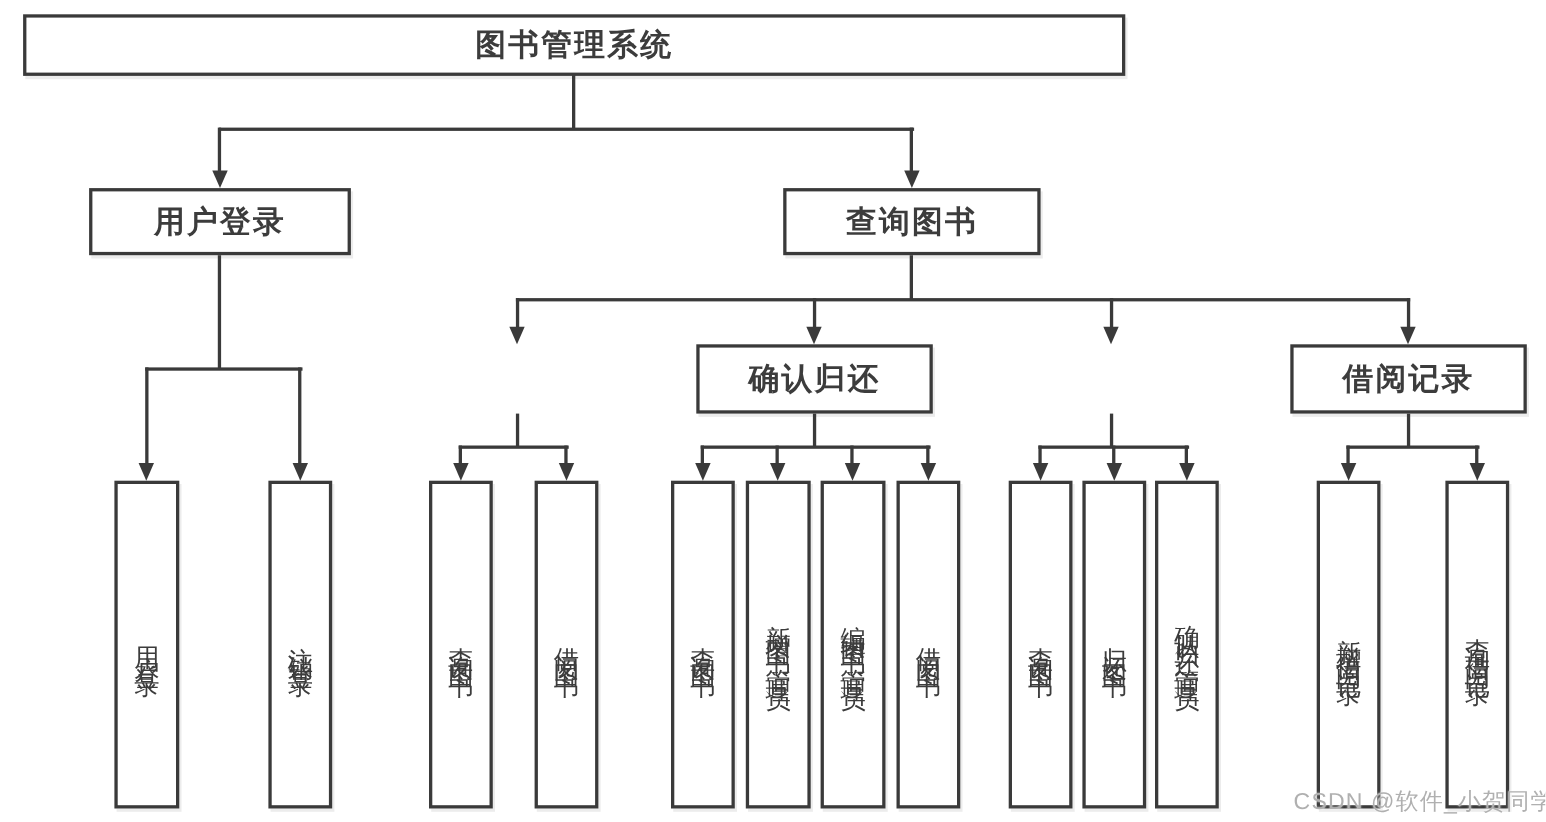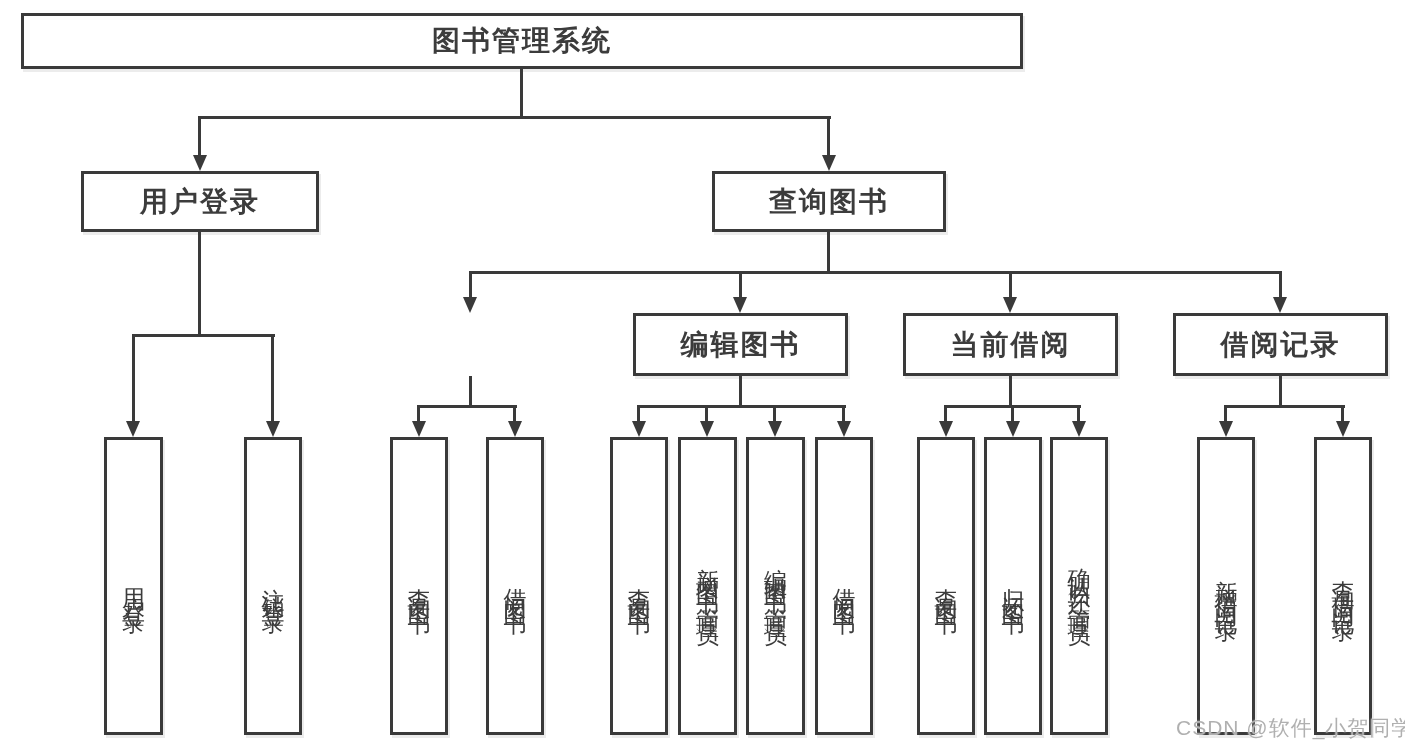--- a/index.html
+++ b/index.html
@@ -63,24 +63,21 @@
   </div>
 
   <div class="node" style="left:81px;top:171px;width:238px;height:61px;">
     <span class="h-label">用户登录</span>
   </div>
   <div class="node" style="left:712px;top:171px;width:234px;height:61px;">
     <span class="h-label">查询图书</span>
   </div>
 
   <div class="node" style="left:633px;top:313px;width:215px;height:63px;">
-    <span class="h-label">编辑图书</span>
-  </div>
-  <div class="node" style="left:903px;top:313px;width:215px;height:63px;">
-    <span class="h-label">当前借阅</span>
+    <span class="h-label">确认归还</span>
   </div>
   <div class="node" style="left:1173px;top:313px;width:215px;height:63px;">
     <span class="h-label">借阅记录</span>
   </div>
 
   <div class="node leaf" style="left:104px;top:437px;width:59px;height:298px;">
     <span class="v-label">用户登录</span>
   </div>
   <div class="node leaf" style="left:244px;top:437px;width:58px;height:298px;">
     <span class="v-label">注销登录</span>

